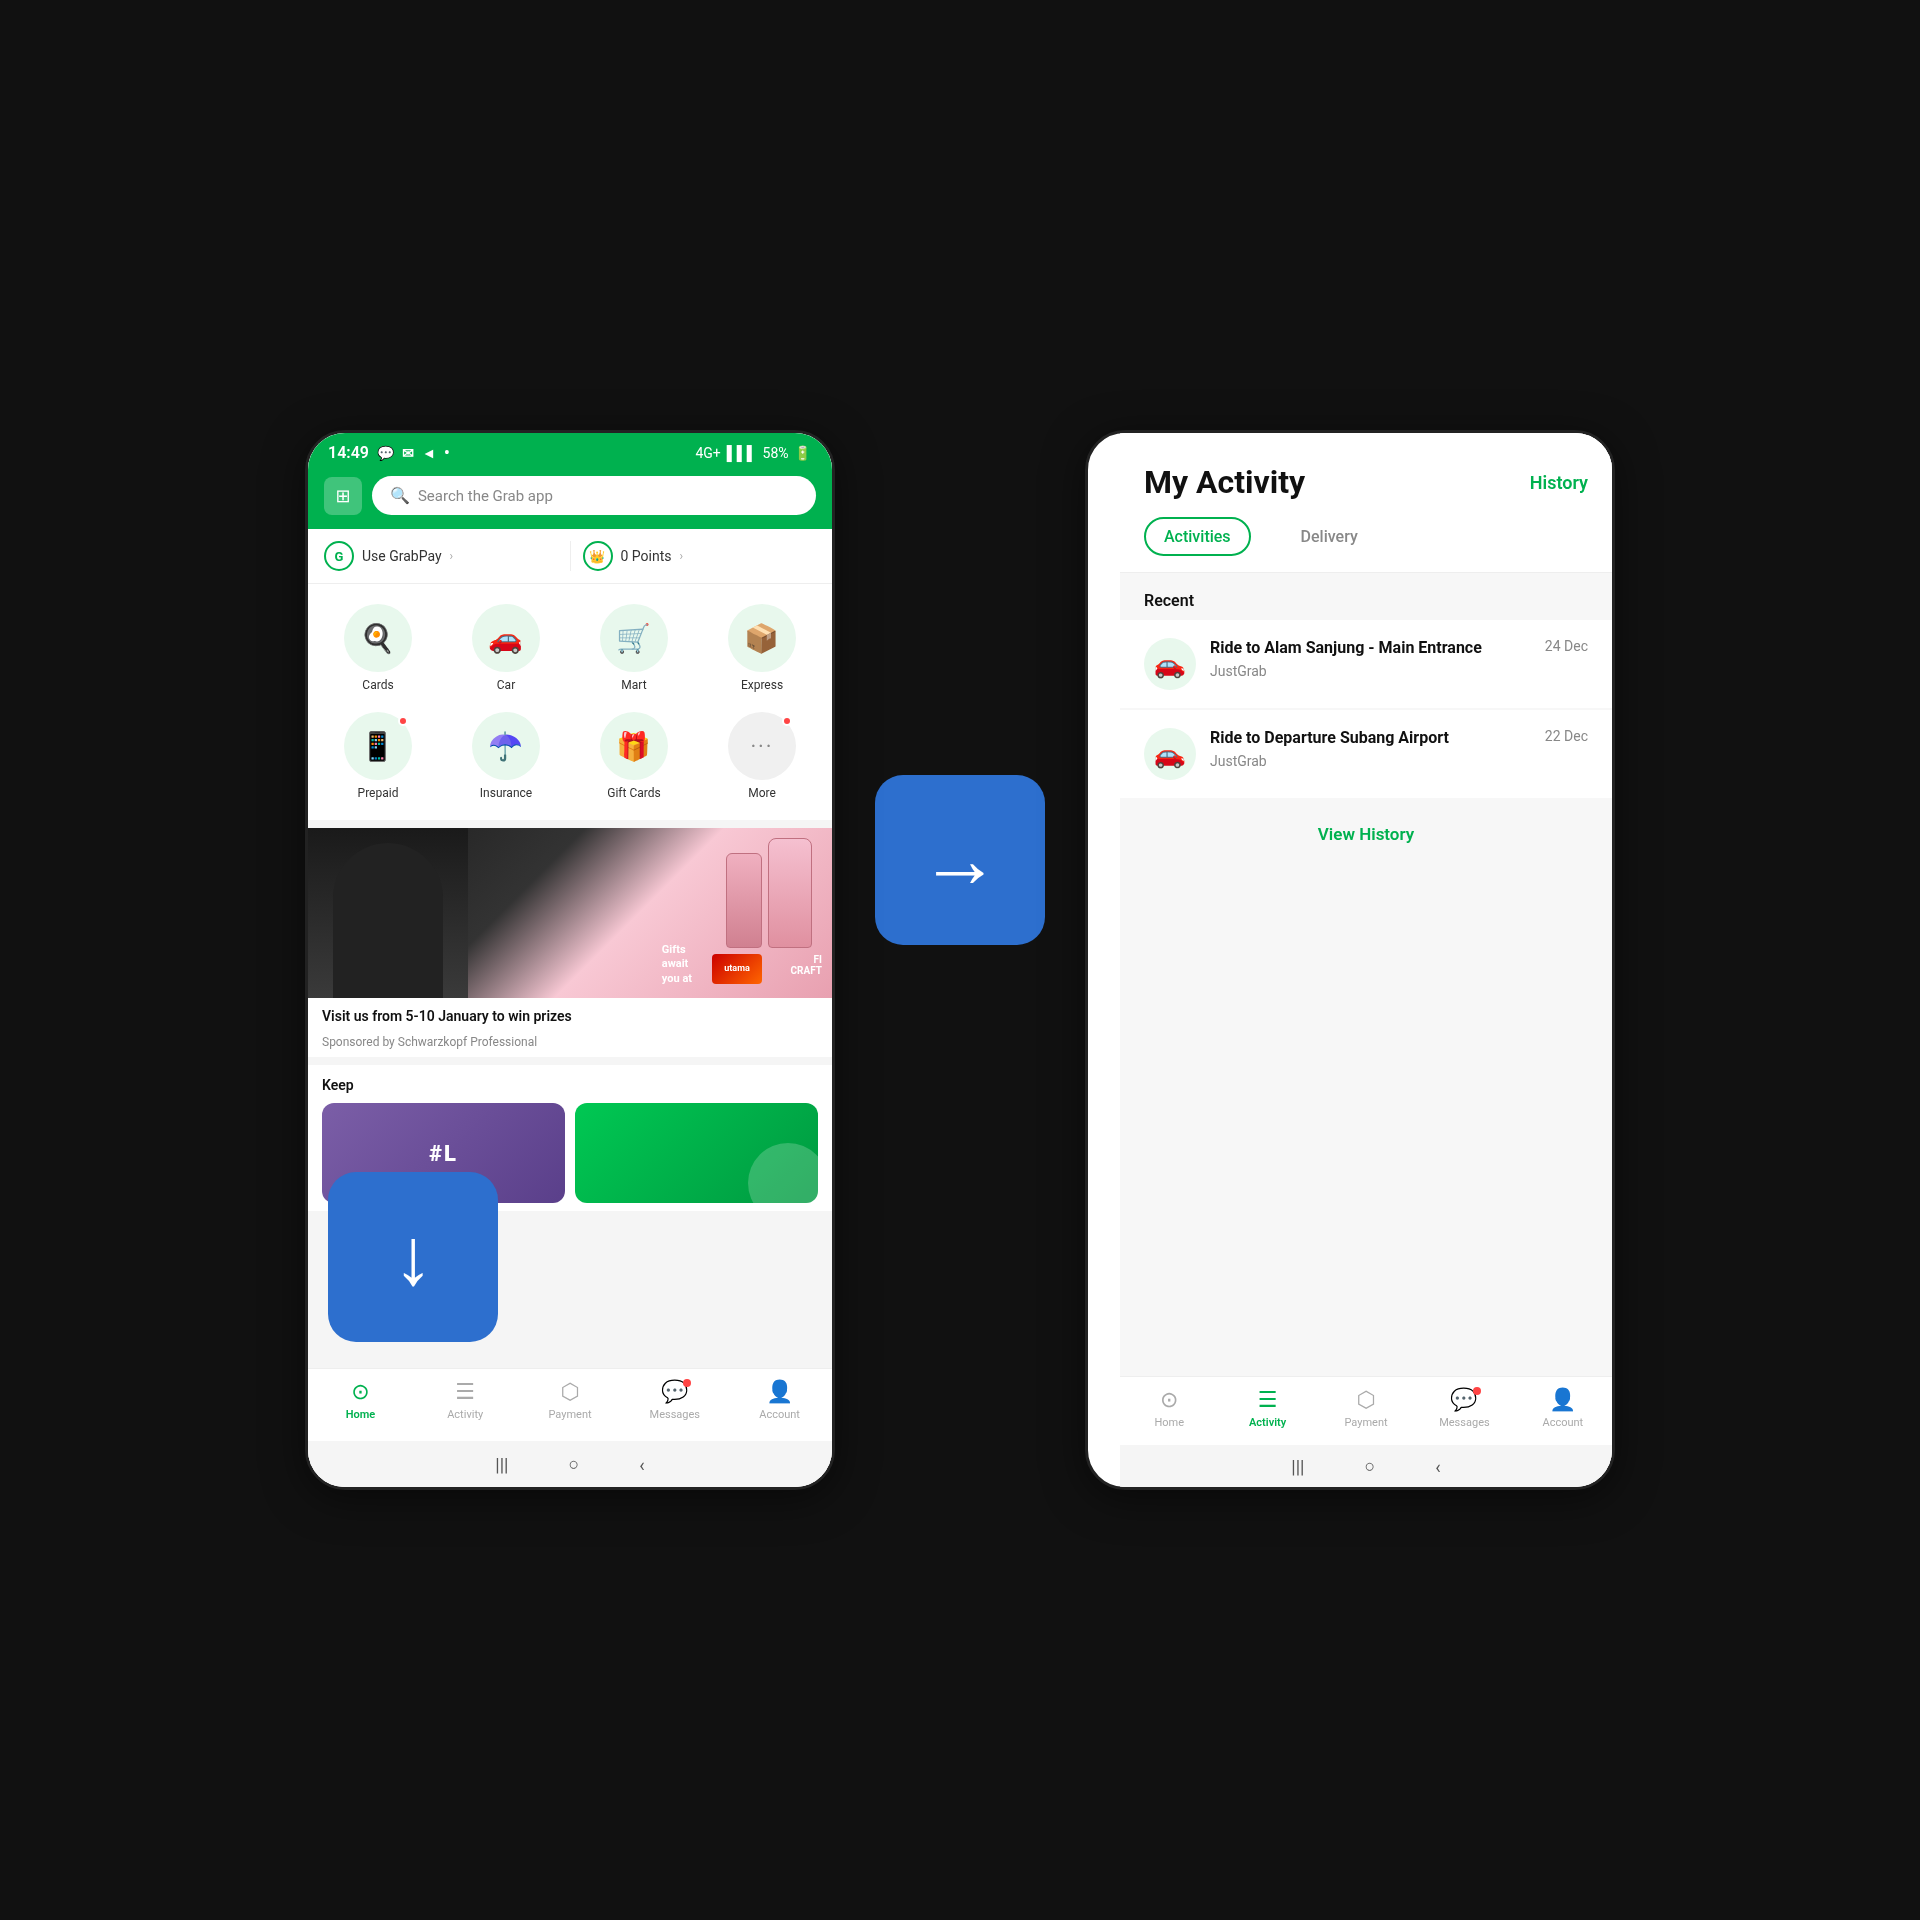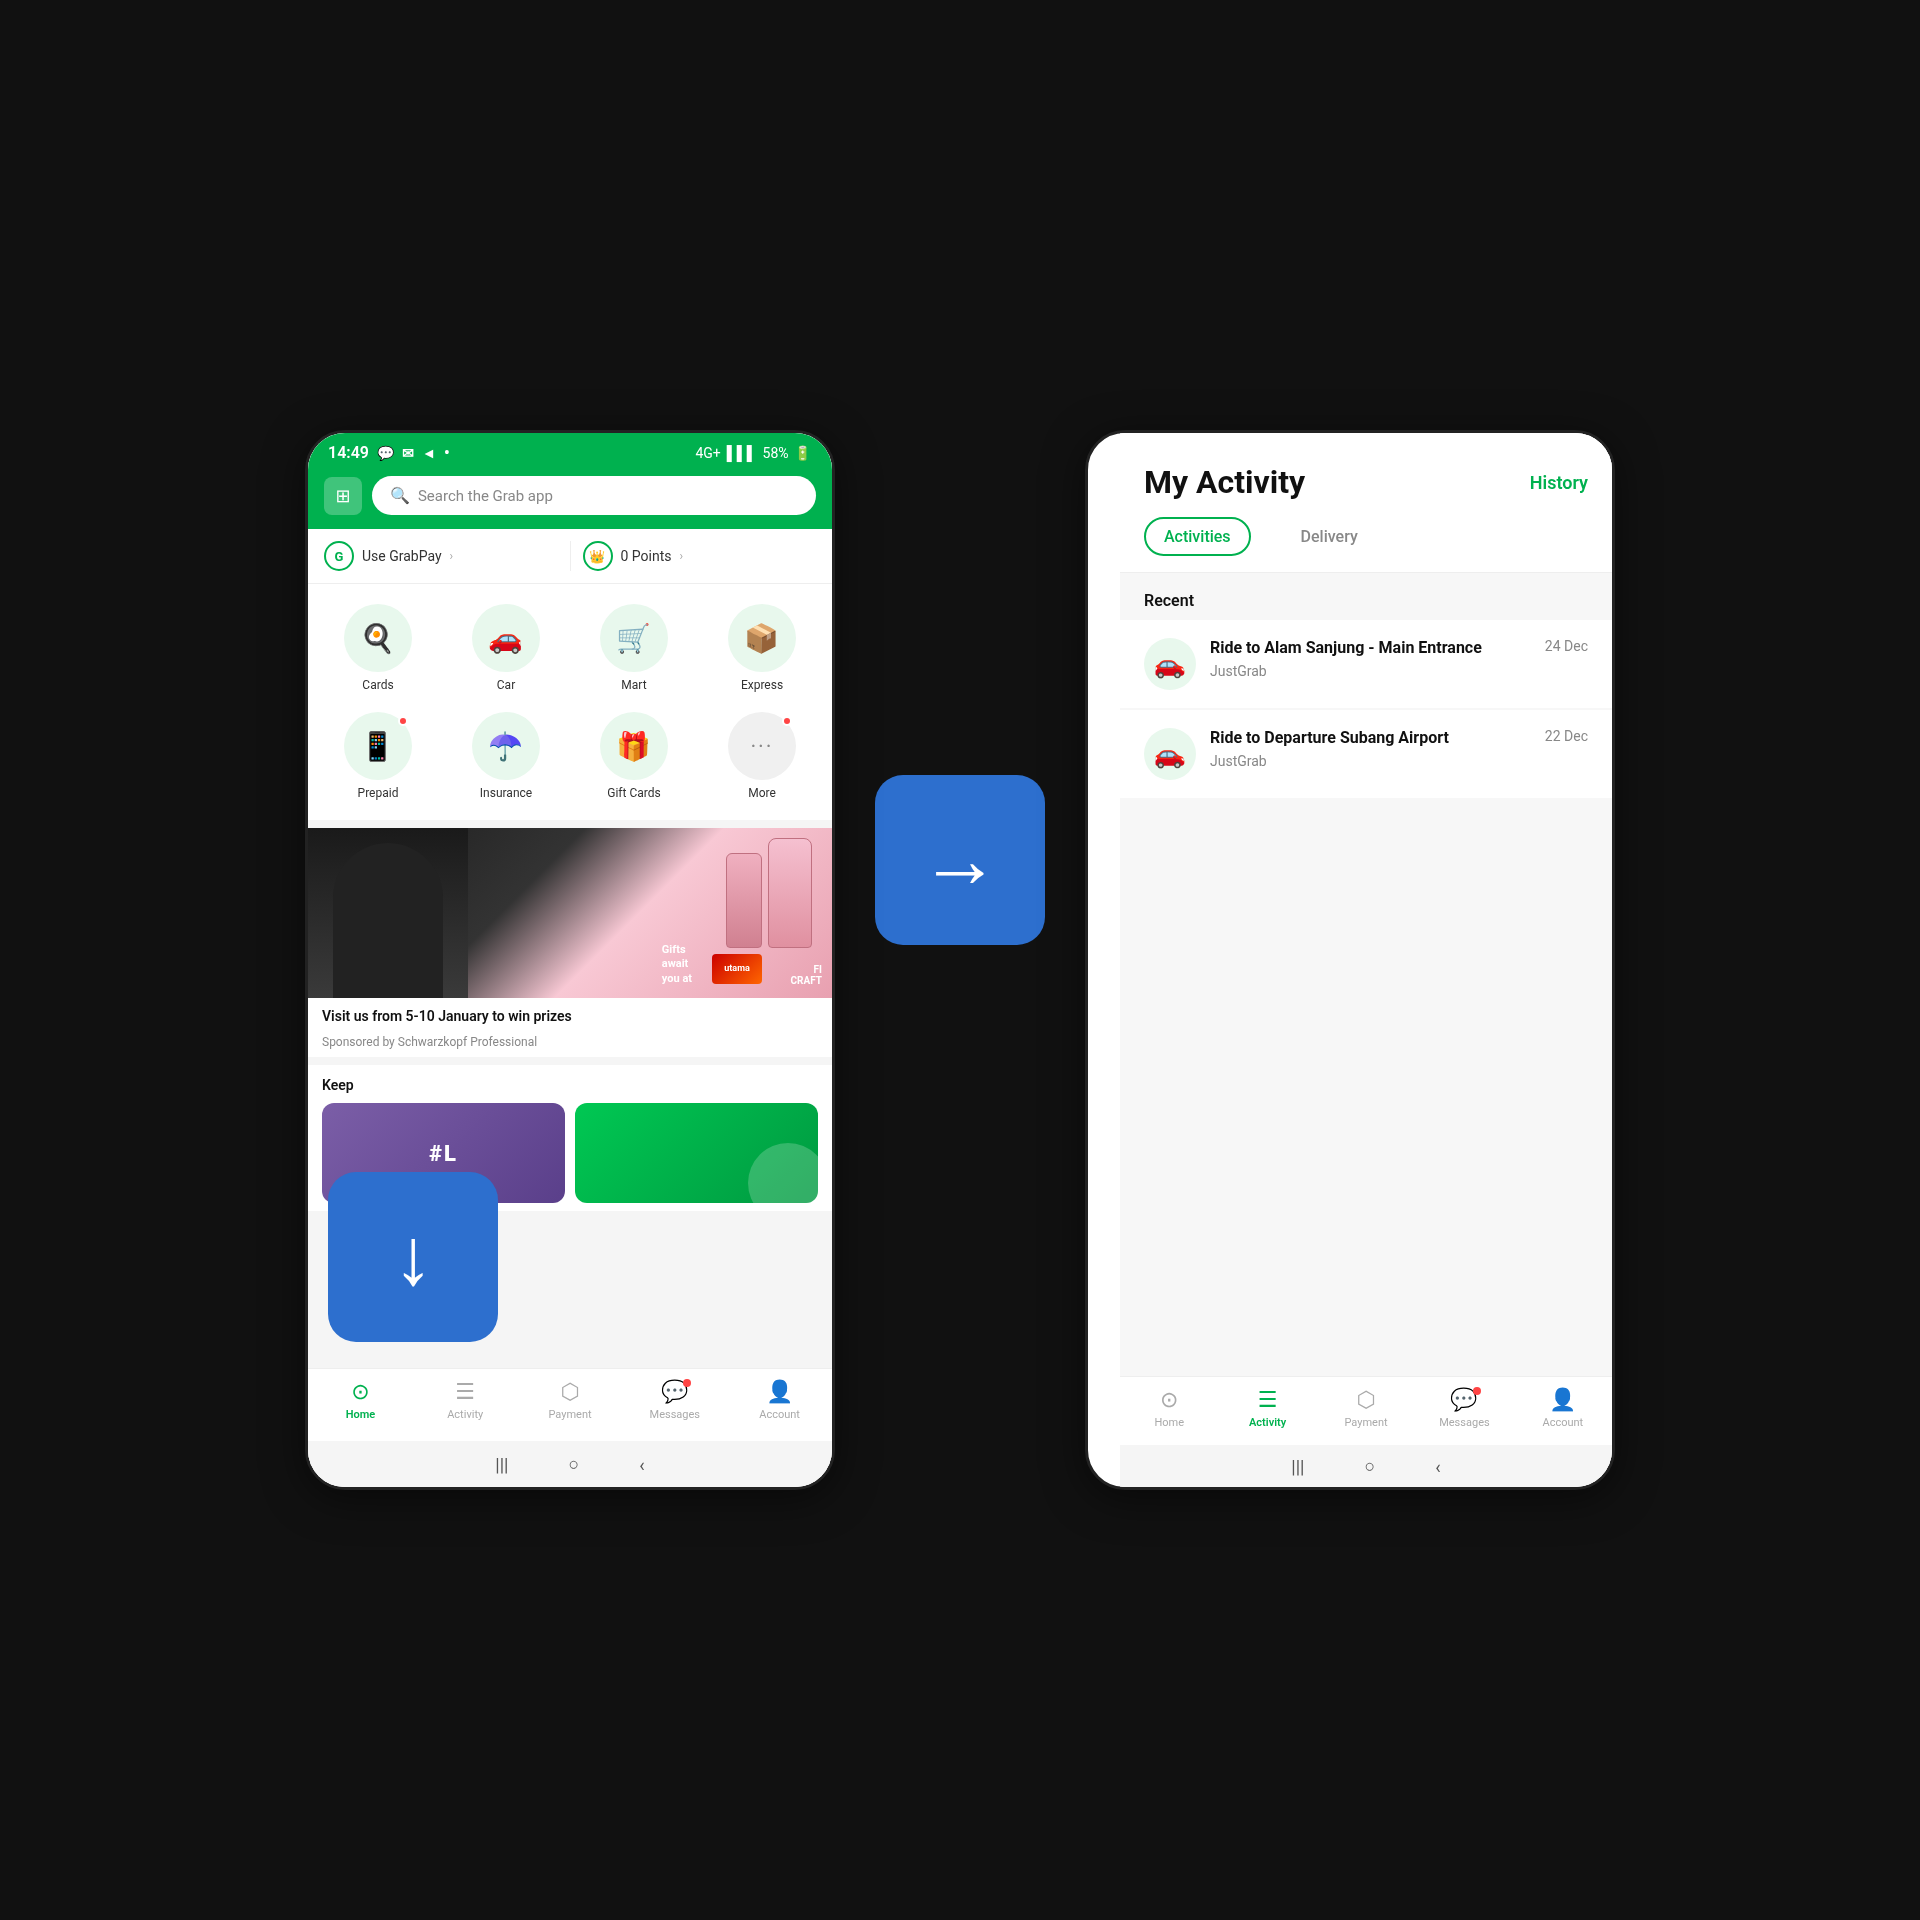--- a/index.html
+++ b/index.html
@@ -192,21 +192,21 @@
       left: 12px;
       background: #000;
       color: #fff;
       font-size: 11px;
       font-weight: 700;
       padding: 3px 8px;
       border-radius: 4px;
     }
     .promo-text-overlay {
       position: absolute;
-      bottom: 12px;
+      bottom: 22px;
       right: 10px;
       color: #fff;
       font-size: 10px;
       font-weight: 700;
       text-align: right;
     }
     .promo-info {
       padding: 10px 14px 8px;
     }
     .promo-title {
@@ -714,20 +714,23 @@
           <div class="activity-car-icon">
             <span class="car-emoji">🚗</span>
           </div>
           <div class="activity-info">
             <div class="activity-destination">Ride to Departure Subang Airport</div>
             <div class="activity-service">JustGrab</div>
           </div>
           <div class="activity-date">22 Dec</div>
         </div>
 
+        <div class="view-history-btn">
+          <span class="view-history-text">View History</span>
+        </div>
 
       </div>
 
       <div class="right-bottom-nav">
         <div class="nav-item">
           <span class="nav-icon">⊙</span>
           <span class="nav-label">Home</span>
         </div>
         <div class="nav-item">
           <span class="nav-icon active">☰</span>

